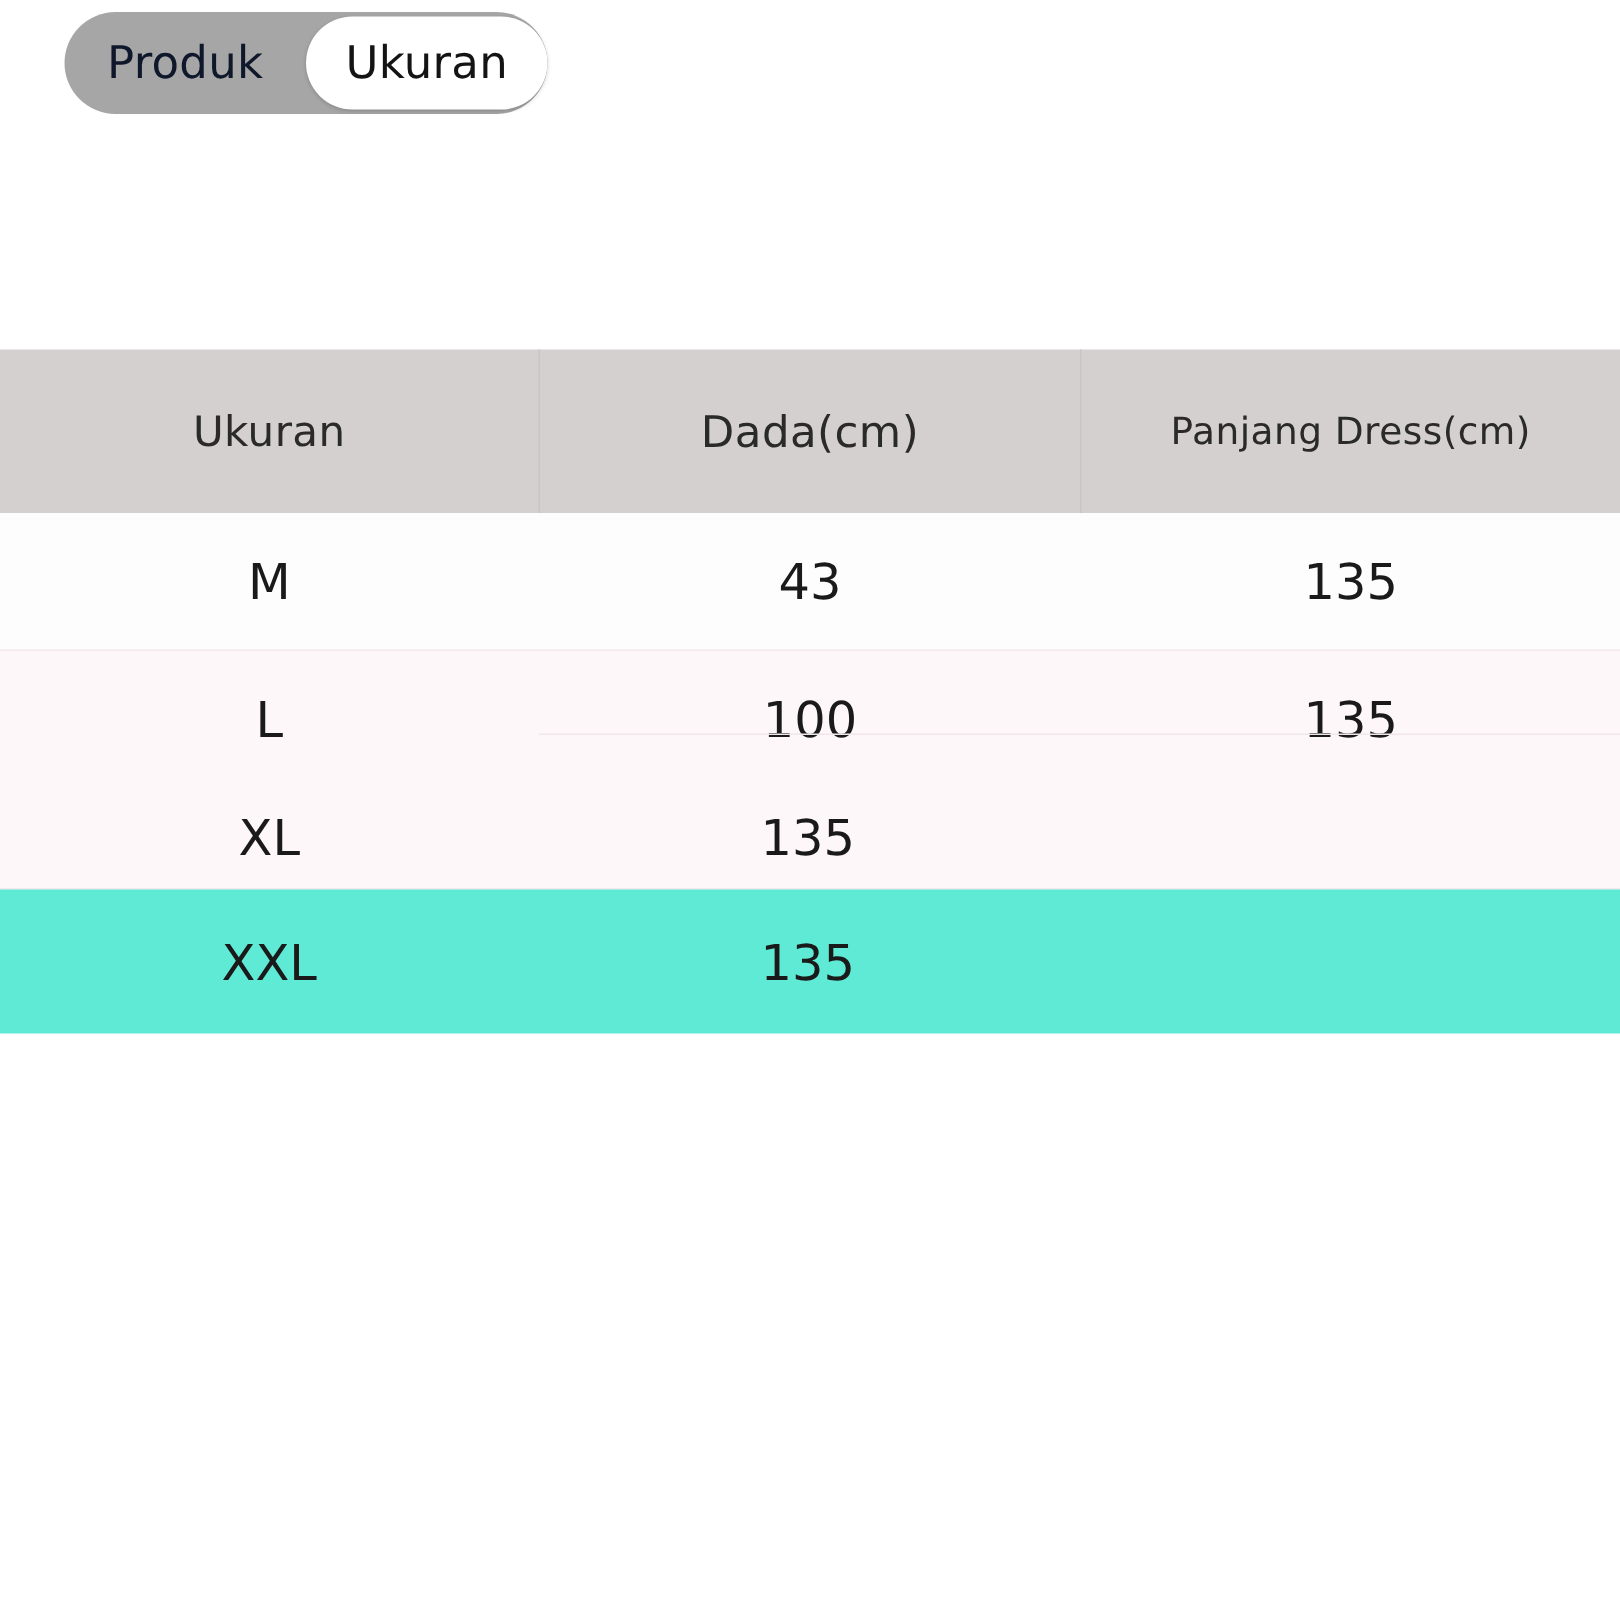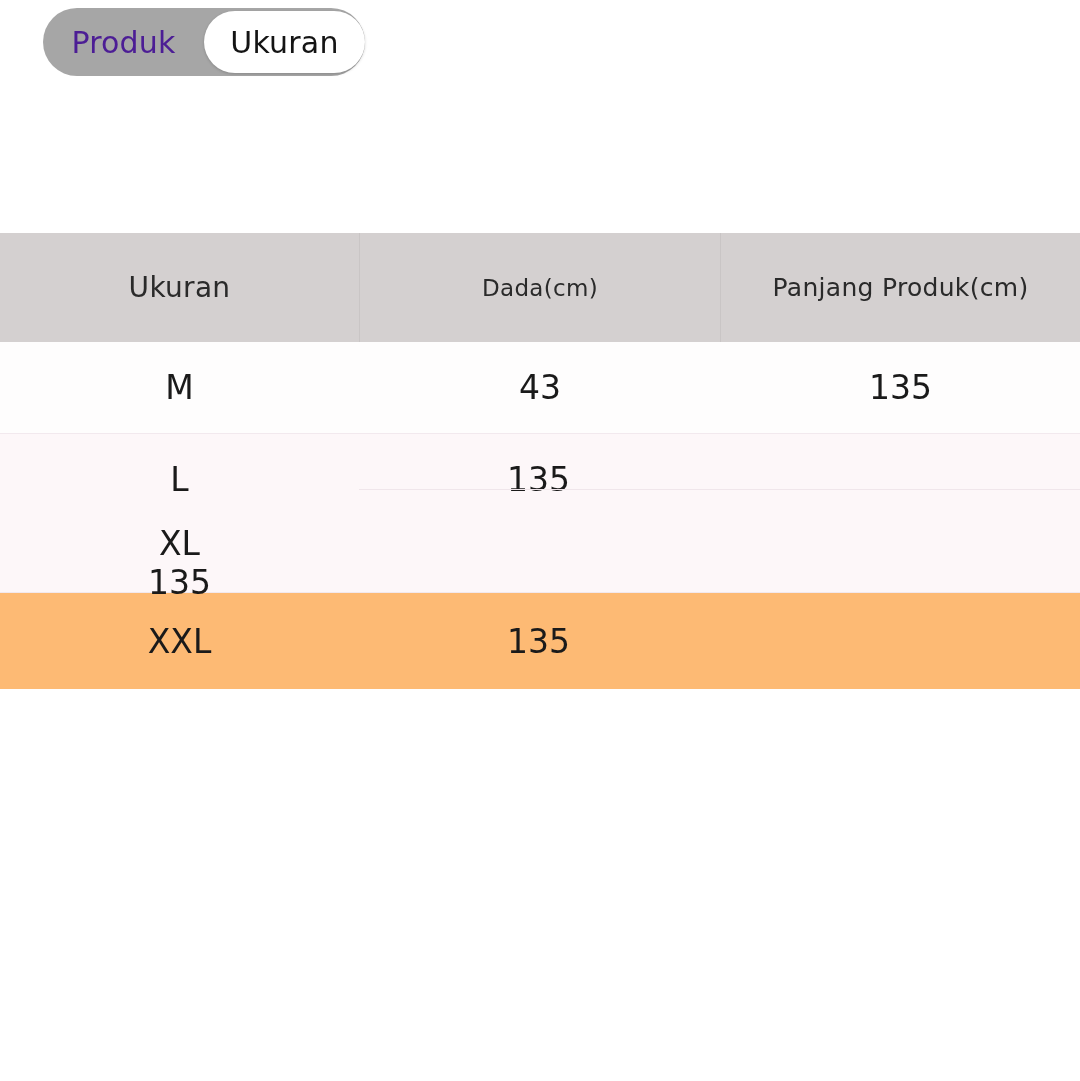--- a/index.html
+++ b/index.html
@@ -29,21 +29,21 @@
     box-sizing: border-box;
   }
   .toggle-option {
     flex: 1 1 50%;
     height: 100%;
     display: flex;
     align-items: center;
     justify-content: center;
     font-size: 30px;
     letter-spacing: 0.2px;
-    color: #4c1d95;
+    color: #0f172a;
     user-select: none;
   }
   .toggle-option.active {
     background: #ffffff;
     color: #141414;
     border-radius: 34px;
     box-shadow: 0 1px 3px rgba(0,0,0,0.18);
     margin: 0;
     height: 62px;
     font-weight: 400;
@@ -71,35 +71,35 @@
   }
   .c0 { width: 359px; }
   .c1 { width: 362px; }
   .c2 { width: 359px; }
 
   .head {
     background: #d4d0d0;
     height: 109px;
   }
   .head .cell {
-    font-size: 23px;
+    font-size: 29px;
     color: #2a2a2a;
     letter-spacing: 0.3px;
   }
   .head .c0 { font-size: 28px; }
   .head .c2 { font-size: 25px; }
   .head .c1 {
     border-left: 1px solid #c9c5c5;
     border-right: 1px solid #c9c5c5;
   }
 
   .r1 { background: #fefdfd; height: 91px; }
   .r2 { background: #fdf7f9; height: 91px; }
-  .r3 { background: #fdf7f9; height: 68px; flex-direction: column; }
-  .r4 { background: #fdba74; height: 97px; }
+  .r3 { background: #fdf7f9; height: 68px; }
+  .r4 { background: #5eead4; height: 97px; }
 
   .body-row .cell {
     font-size: 33px;
     font-weight: 400;
   }
   .sep-top {
     border-top: 1px solid #f2e9ee;
   }
   .underline-partial {
     position: absolute;
@@ -116,31 +116,32 @@
 <div class="toggle-wrap">
   <div class="toggle-option">Produk</div>
   <div class="toggle-option active">Ukuran</div>
 </div>
 
 <div class="table">
 
   <div class="row head">
     <div class="cell c0">Ukuran</div>
     <div class="cell c1">Dada(cm)</div>
-    <div class="cell c2">Panjang Produk(cm)</div>
+    <div class="cell c2">Panjang Dress(cm)</div>
   </div>
 
   <div class="row body-row r1">
     <div class="cell c0">M</div>
     <div class="cell c1">43</div>
     <div class="cell c2">135</div>
   </div>
 
   <div class="row body-row r2 sep-top">
     <div class="cell c0">L</div>
+    <div class="cell c1">100</div>
     <div class="cell c2">135</div>
   </div>
 
   <div class="row body-row r3">
     <div class="cell c0">XL</div>
     <div class="cell c2">135</div>
   </div>
 
   <div class="row body-row r4 sep-top">
     <div class="cell c0">XXL</div>

